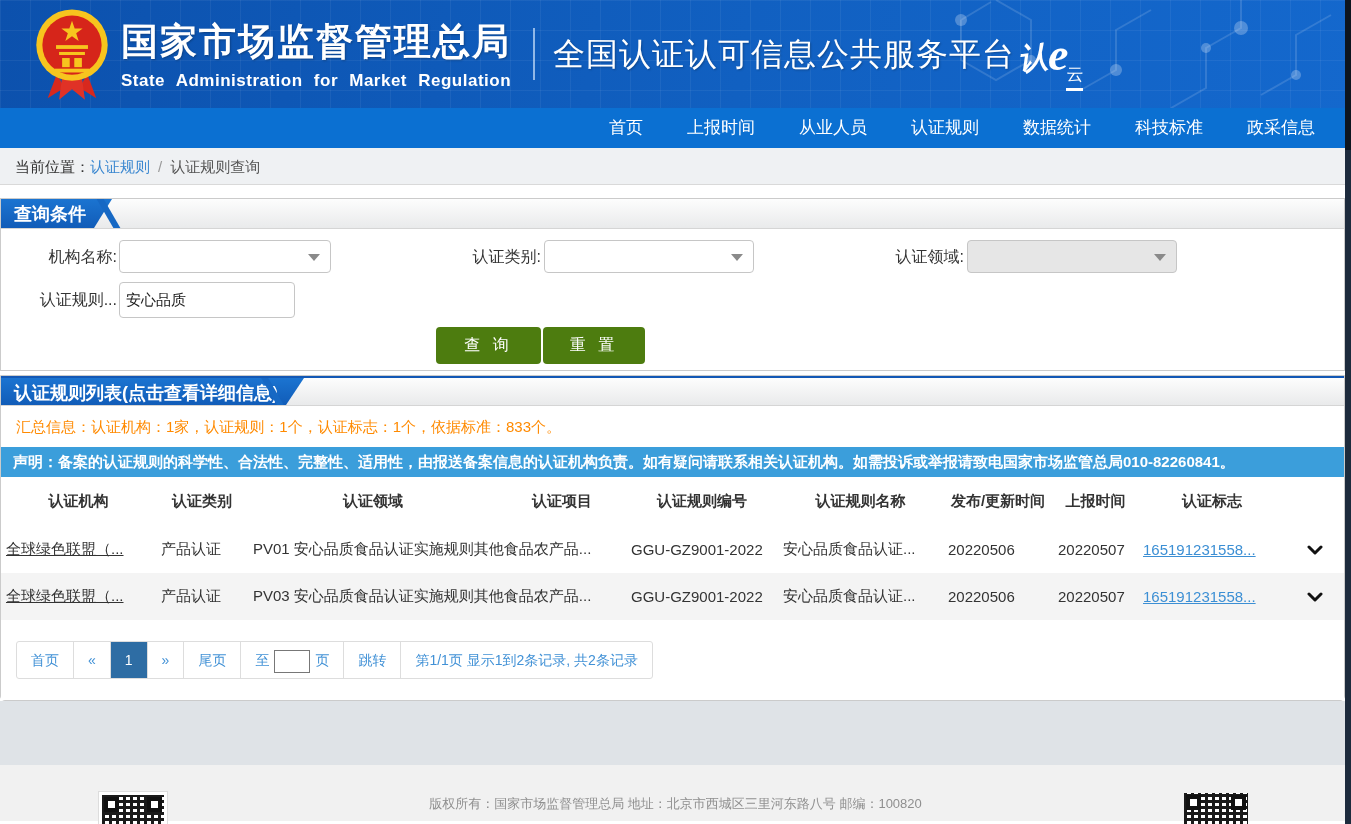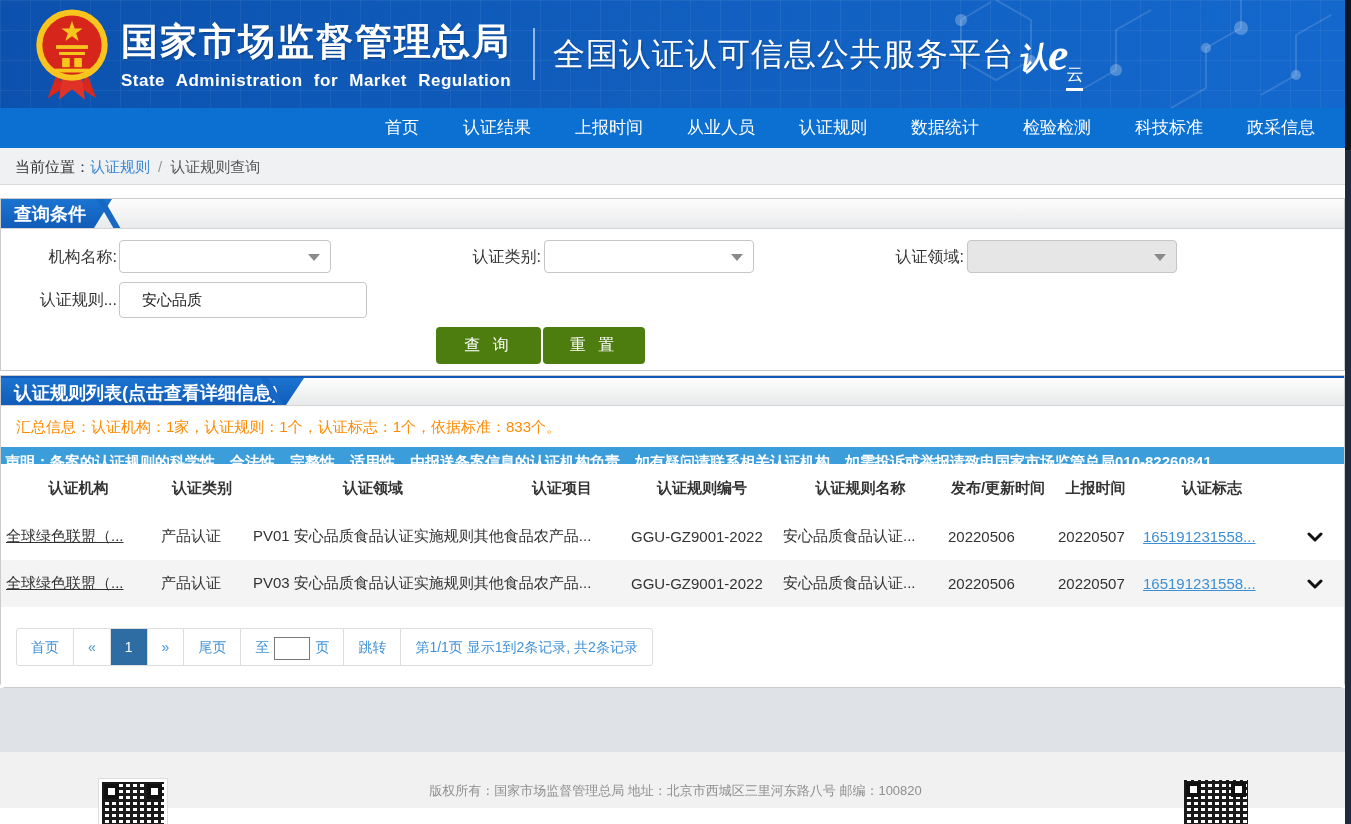--- a/index.html
+++ b/index.html
@@ -49,26 +49,26 @@
   .sec-strip.topline { border-top:2px solid #1358b5; }
   .sec-tab { position:absolute; left:0; top:0; height:100%; background:linear-gradient(#1b74d1,#115cb8); color:#fff; font-size:18px; font-weight:bold; line-height:30px; padding:0 26px 0 13px; clip-path:polygon(0 0,100% 0,calc(100% - 18px) 100%,0 100%); white-space:nowrap; }
   .sec-sliver { position:absolute; top:0; height:100%; width:7px; background:#1668c4; transform:skewX(30deg); }
 
   
   .query-form { position:relative; height:141px; background:#fff; }
   .f-label { position:absolute; height:33px; line-height:33px; font-size:16px; color:#333; text-align:right; white-space:nowrap; }
   .select { position:absolute; width:212px; height:33px; border:1px solid #c6c6c6; border-radius:4px; background:#fff; cursor:pointer; }
   .select .caret { position:absolute; right:10px; top:13px; width:0; height:0; border-left:6px solid transparent; border-right:6px solid transparent; border-top:7px solid #8a8a8a; }
   .select.disabled { background:#e6e6e6; cursor:default; }
-  .text-input { position:absolute; width:248px; height:36px; border:1px solid #c6c6c6; border-radius:4px; font-size:15px; color:#222; padding:0 22px; font-family:inherit; }
+  .text-input { position:absolute; width:176px; height:36px; border:1px solid #c6c6c6; border-radius:4px; font-size:15px; color:#222; padding:0 6px; font-family:inherit; }
   .btn { position:absolute; height:37px; border:none; border-radius:4px; background:#4d7c0f; color:#fff; font-size:16px; letter-spacing:4px; cursor:pointer; font-family:inherit; }
 
   
   .summary { height:41px; line-height:41px; padding-left:15px; color:#ff8a00; font-size:15px; background:#fff; white-space:nowrap; }
-  .notice { height:17px; line-height:30px; background:#3b9edb; color:#fff; font-size:15px; font-weight:bold; padding-left:4px; white-space:nowrap; overflow:hidden; }
+  .notice { height:30px; line-height:30px; background:#3b9edb; color:#fff; font-size:15px; font-weight:bold; padding-left:12px; white-space:nowrap; overflow:hidden; }
 
   table.rules { width:1343px; border-collapse:collapse; table-layout:fixed; font-size:15px; color:#333; }
   table.rules th { height:49px; font-weight:bold; text-align:center; vertical-align:middle; white-space:nowrap; overflow:hidden; }
   table.rules td { height:47px; vertical-align:middle; white-space:nowrap; overflow:hidden; padding:0 5px; }
   tr.row-alt td { background:#f4f4f4; }
   td.c-org { padding-left:15px; }
   td.c-org a { color:#333; }
   td.c-date { text-align:left; }
   td.c-mark a { color:#3c8fd4; }
   td.c-exp { vertical-align:top; padding-top:3px; text-align:center; }
@@ -141,26 +141,24 @@
 
     <div class="platform-title">全国认证认可信息公共服务平台</div>
 
     <div class="cloud-mark">
       <span class="ren">认</span><span class="e">e</span><span class="yun">云</span>
     </div>
   </div>
 
   <div class="nav">
     <div class="nav-item">首页</div>
-    <div class="nav-item">认证结果</div>
     <div class="nav-item">上报时间</div>
     <div class="nav-item">从业人员</div>
     <div class="nav-item">认证规则</div>
     <div class="nav-item">数据统计</div>
-    <div class="nav-item">检验检测</div>
     <div class="nav-item">科技标准</div>
     <div class="nav-item">政采信息</div>
   </div>
 
   <div class="breadcrumb">
     <span>当前位置：</span><a href="#" class="bc-link">认证规则</a><span class="bc-sep">/</span><span class="bc-cur">认证规则查询</span>
   </div>
 
   <div class="gap1"></div>
 

